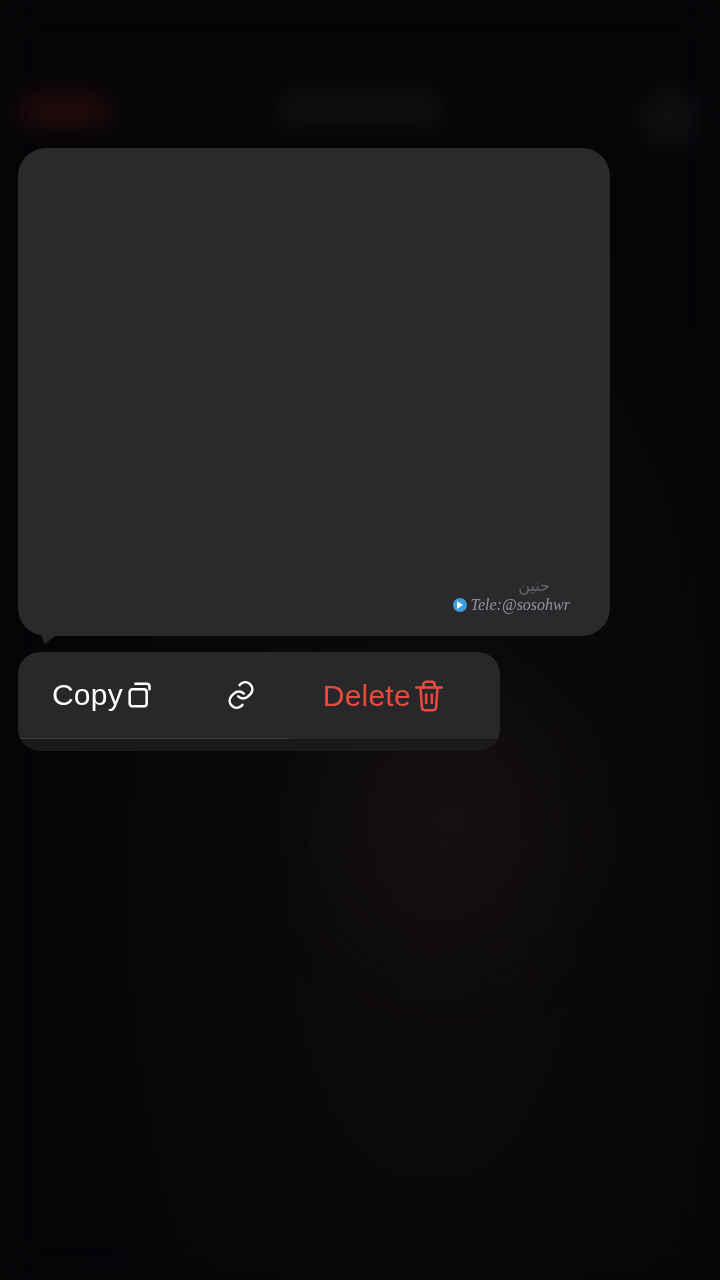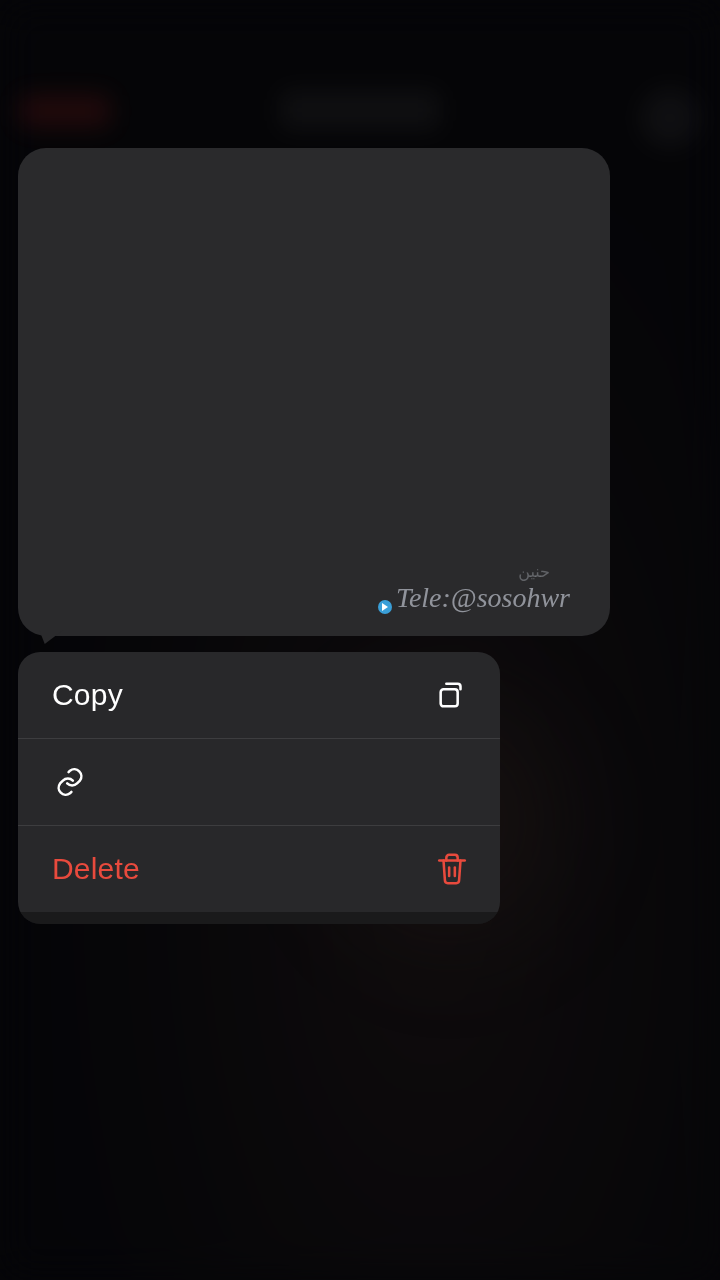--- a/index.html
+++ b/index.html
@@ -91,21 +91,21 @@
       border-left: 12px solid transparent;
       border-right: 12px solid transparent;
       border-top: 14px solid #2a2a2c;
       transform: skewX(-25deg);
     }
     .watermark {
       position: absolute;
       bottom: 22px;
       right: 40px;
       display: flex;
-      align-items: flex-end;
+      align-items: center;
       gap: 4px;
     }
     .watermark-icon {
       width: 14px;
       height: 14px;
       background: #3a9fd8;
       border-radius: 50%;
       display: inline-block;
       position: relative;
     }
@@ -115,21 +115,21 @@
       top: 3px;
       left: 4px;
       width: 0;
       height: 0;
       border-left: 6px solid #fff;
       border-top: 4px solid transparent;
       border-bottom: 4px solid transparent;
     }
     .watermark-text {
       color: rgba(200,205,215,0.65);
-      font-size: 28px;
+      font-size: 16px;
       font-style: italic;
       font-family: Georgia, serif;
     }
     .watermark-flourish {
       position: absolute;
       top: -20px;
       right: 20px;
       color: rgba(200,205,215,0.35);
       font-size: 16px;
       font-family: cursive;
@@ -139,21 +139,20 @@
       top: 652px;
       left: 18px;
       width: 482px;
       background: rgba(42,42,44,0.96);
       border-radius: 22px;
       overflow: hidden;
       backdrop-filter: blur(20px);
     }
     .menu-group {
       display: flex;
-      flex-direction: column;
     }
     .menu-item {
       display: flex;
       align-items: center;
       justify-content: space-between;
       padding: 25px 30px 25px 34px;
       cursor: pointer;
       border-bottom: 1px solid rgba(255,255,255,0.1);
     }
     .menu-item:last-child {

